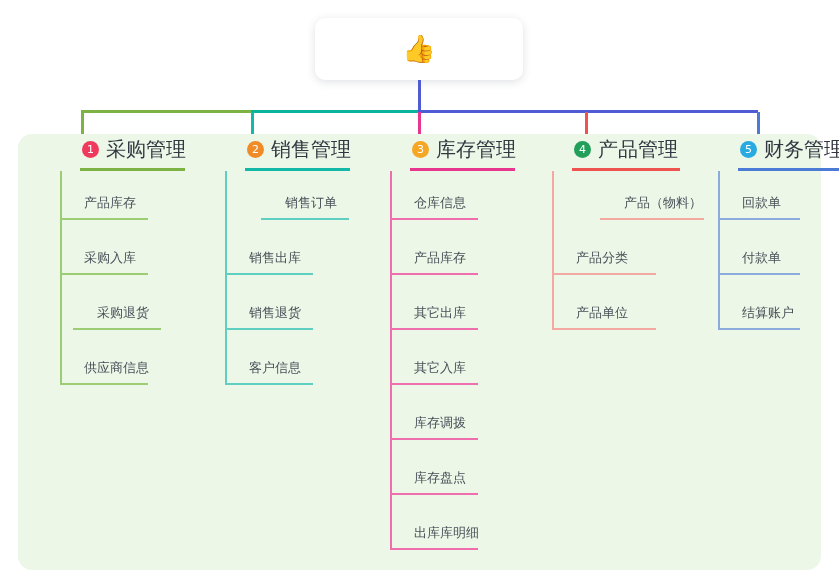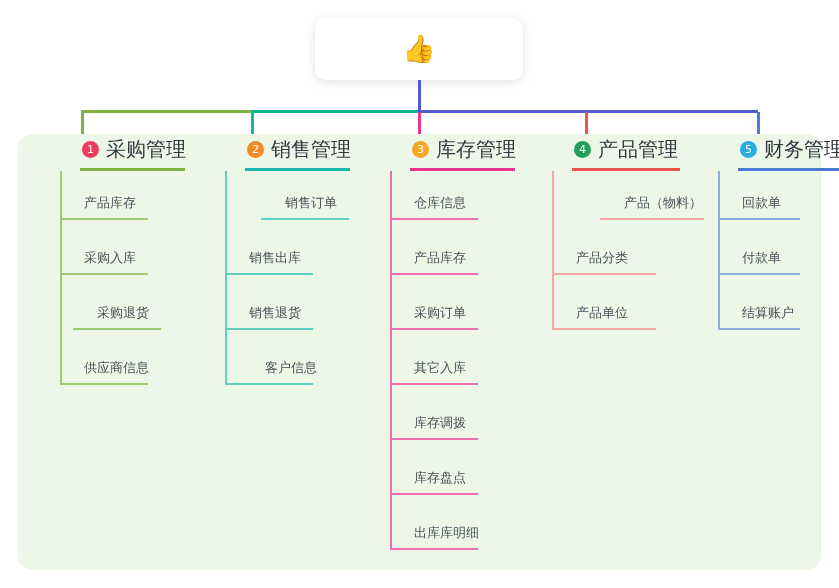--- a/index.html
+++ b/index.html
@@ -123,21 +123,21 @@
             <div class="leaf-rule" style="top: 24px; width: 88px; background: rgb(95, 207, 194);"></div>
           </div>
           <div class="leaf" style="left: 0px; top: 115px;">
             <div class="leaf-text">销售出库</div>
             <div class="leaf-rule" style="top: 24px; width: 88px; background: rgb(95, 207, 194);"></div>
           </div>
           <div class="leaf" style="left: 0px; top: 170px;">
             <div class="leaf-text">销售退货</div>
             <div class="leaf-rule" style="top: 24px; width: 88px; background: rgb(95, 207, 194);"></div>
           </div>
-          <div class="leaf" style="left: 0px; top: 225px; padding-left: 16px;">
+          <div class="leaf" style="left: 0px; top: 225px;">
             <div class="leaf-text">客户信息</div>
             <div class="leaf-rule" style="top: 24px; width: 88px; background: rgb(95, 207, 194);"></div>
           </div>
         </div>
         <div class="col" style="left: 372px;">
           <div class="col-head">
             <div class="head-row">
               <span class="badge" style="background: rgb(245, 166, 35);">3</span>
               <span class="head-label">库存管理</span>
             </div>
@@ -146,21 +146,21 @@
           <div class="spine" style="left: 0px; top: 37px; height: 377px; background: rgb(239, 111, 174);"></div>
           <div class="leaf" style="left: 0px; top: 60px;">
             <div class="leaf-text">仓库信息</div>
             <div class="leaf-rule" style="top: 24px; width: 88px; background: rgb(239, 111, 174);"></div>
           </div>
           <div class="leaf" style="left: 0px; top: 115px;">
             <div class="leaf-text">产品库存</div>
             <div class="leaf-rule" style="top: 24px; width: 88px; background: rgb(239, 111, 174);"></div>
           </div>
           <div class="leaf" style="left: 0px; top: 170px;">
-            <div class="leaf-text">采购订单</div>
+            <div class="leaf-text">其它出库</div>
             <div class="leaf-rule" style="top: 24px; width: 88px; background: rgb(239, 111, 174);"></div>
           </div>
           <div class="leaf" style="left: 0px; top: 225px; text-align: right;">
             <div class="leaf-text">其它入库</div>
             <div class="leaf-rule" style="top: 24px; width: 88px; background: rgb(239, 111, 174);"></div>
           </div>
           <div class="leaf" style="left: 0px; top: 280px;">
             <div class="leaf-text">库存调拨</div>
             <div class="leaf-rule" style="top: 24px; width: 88px; background: rgb(239, 111, 174);"></div>
           </div>

